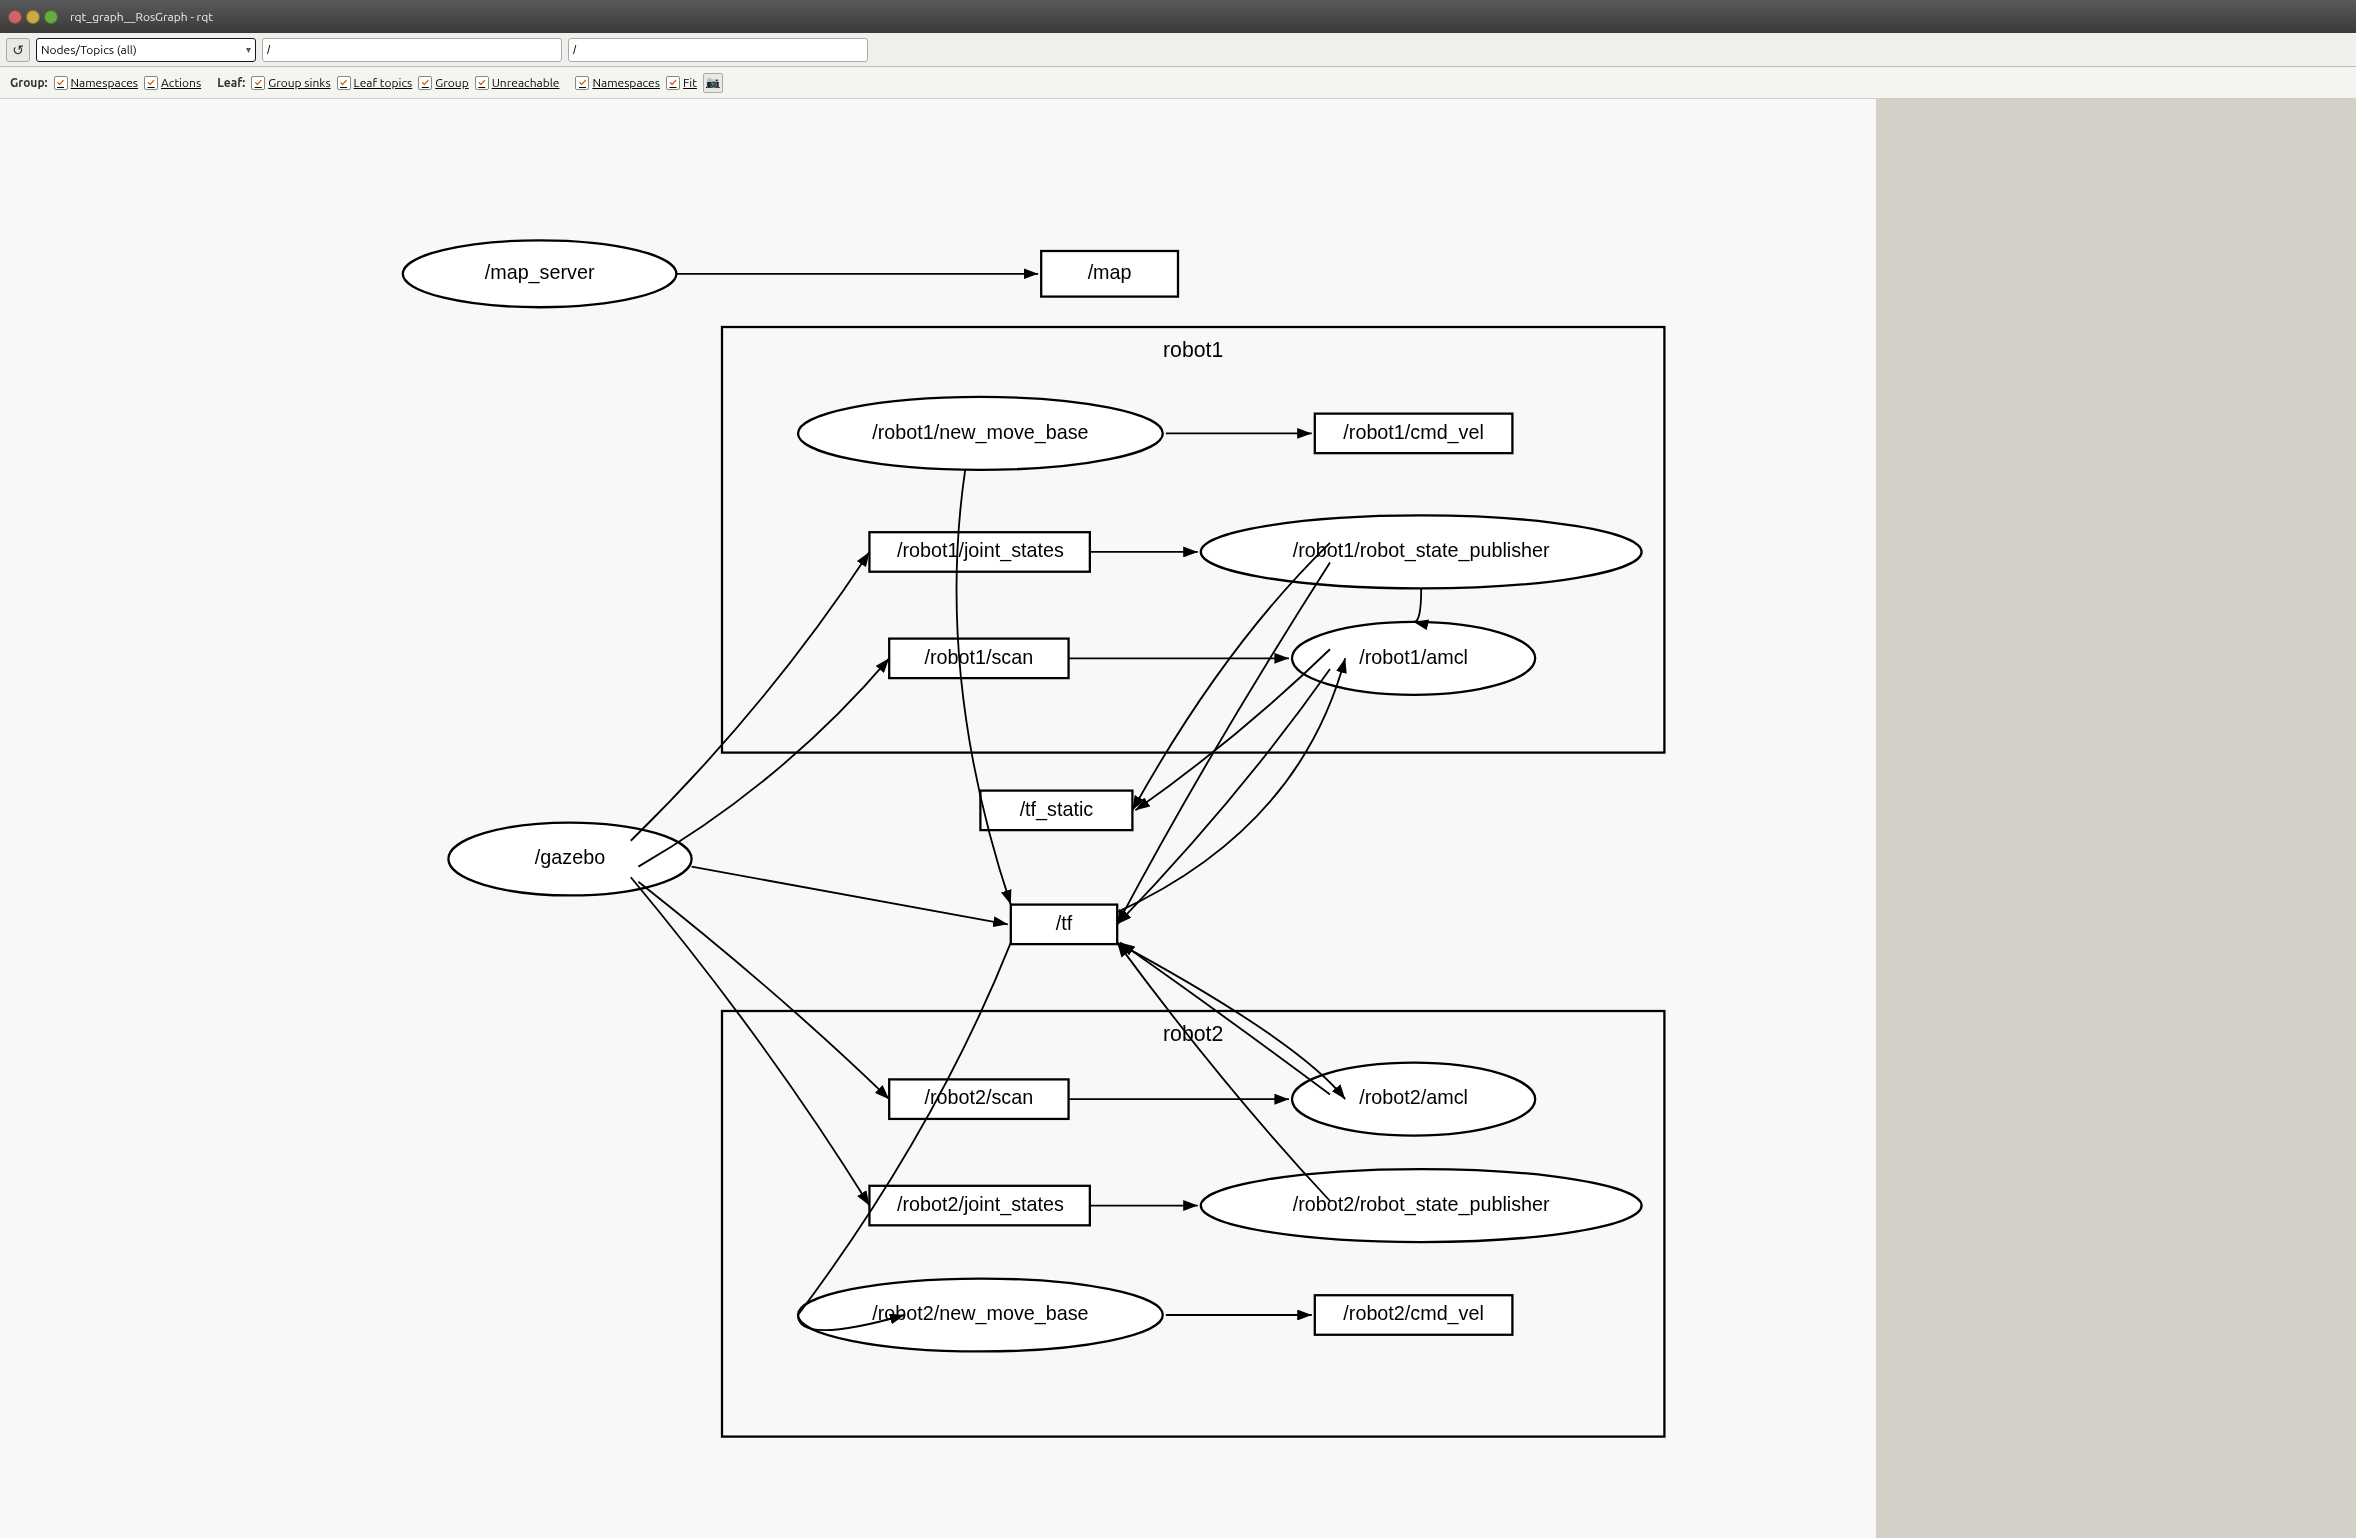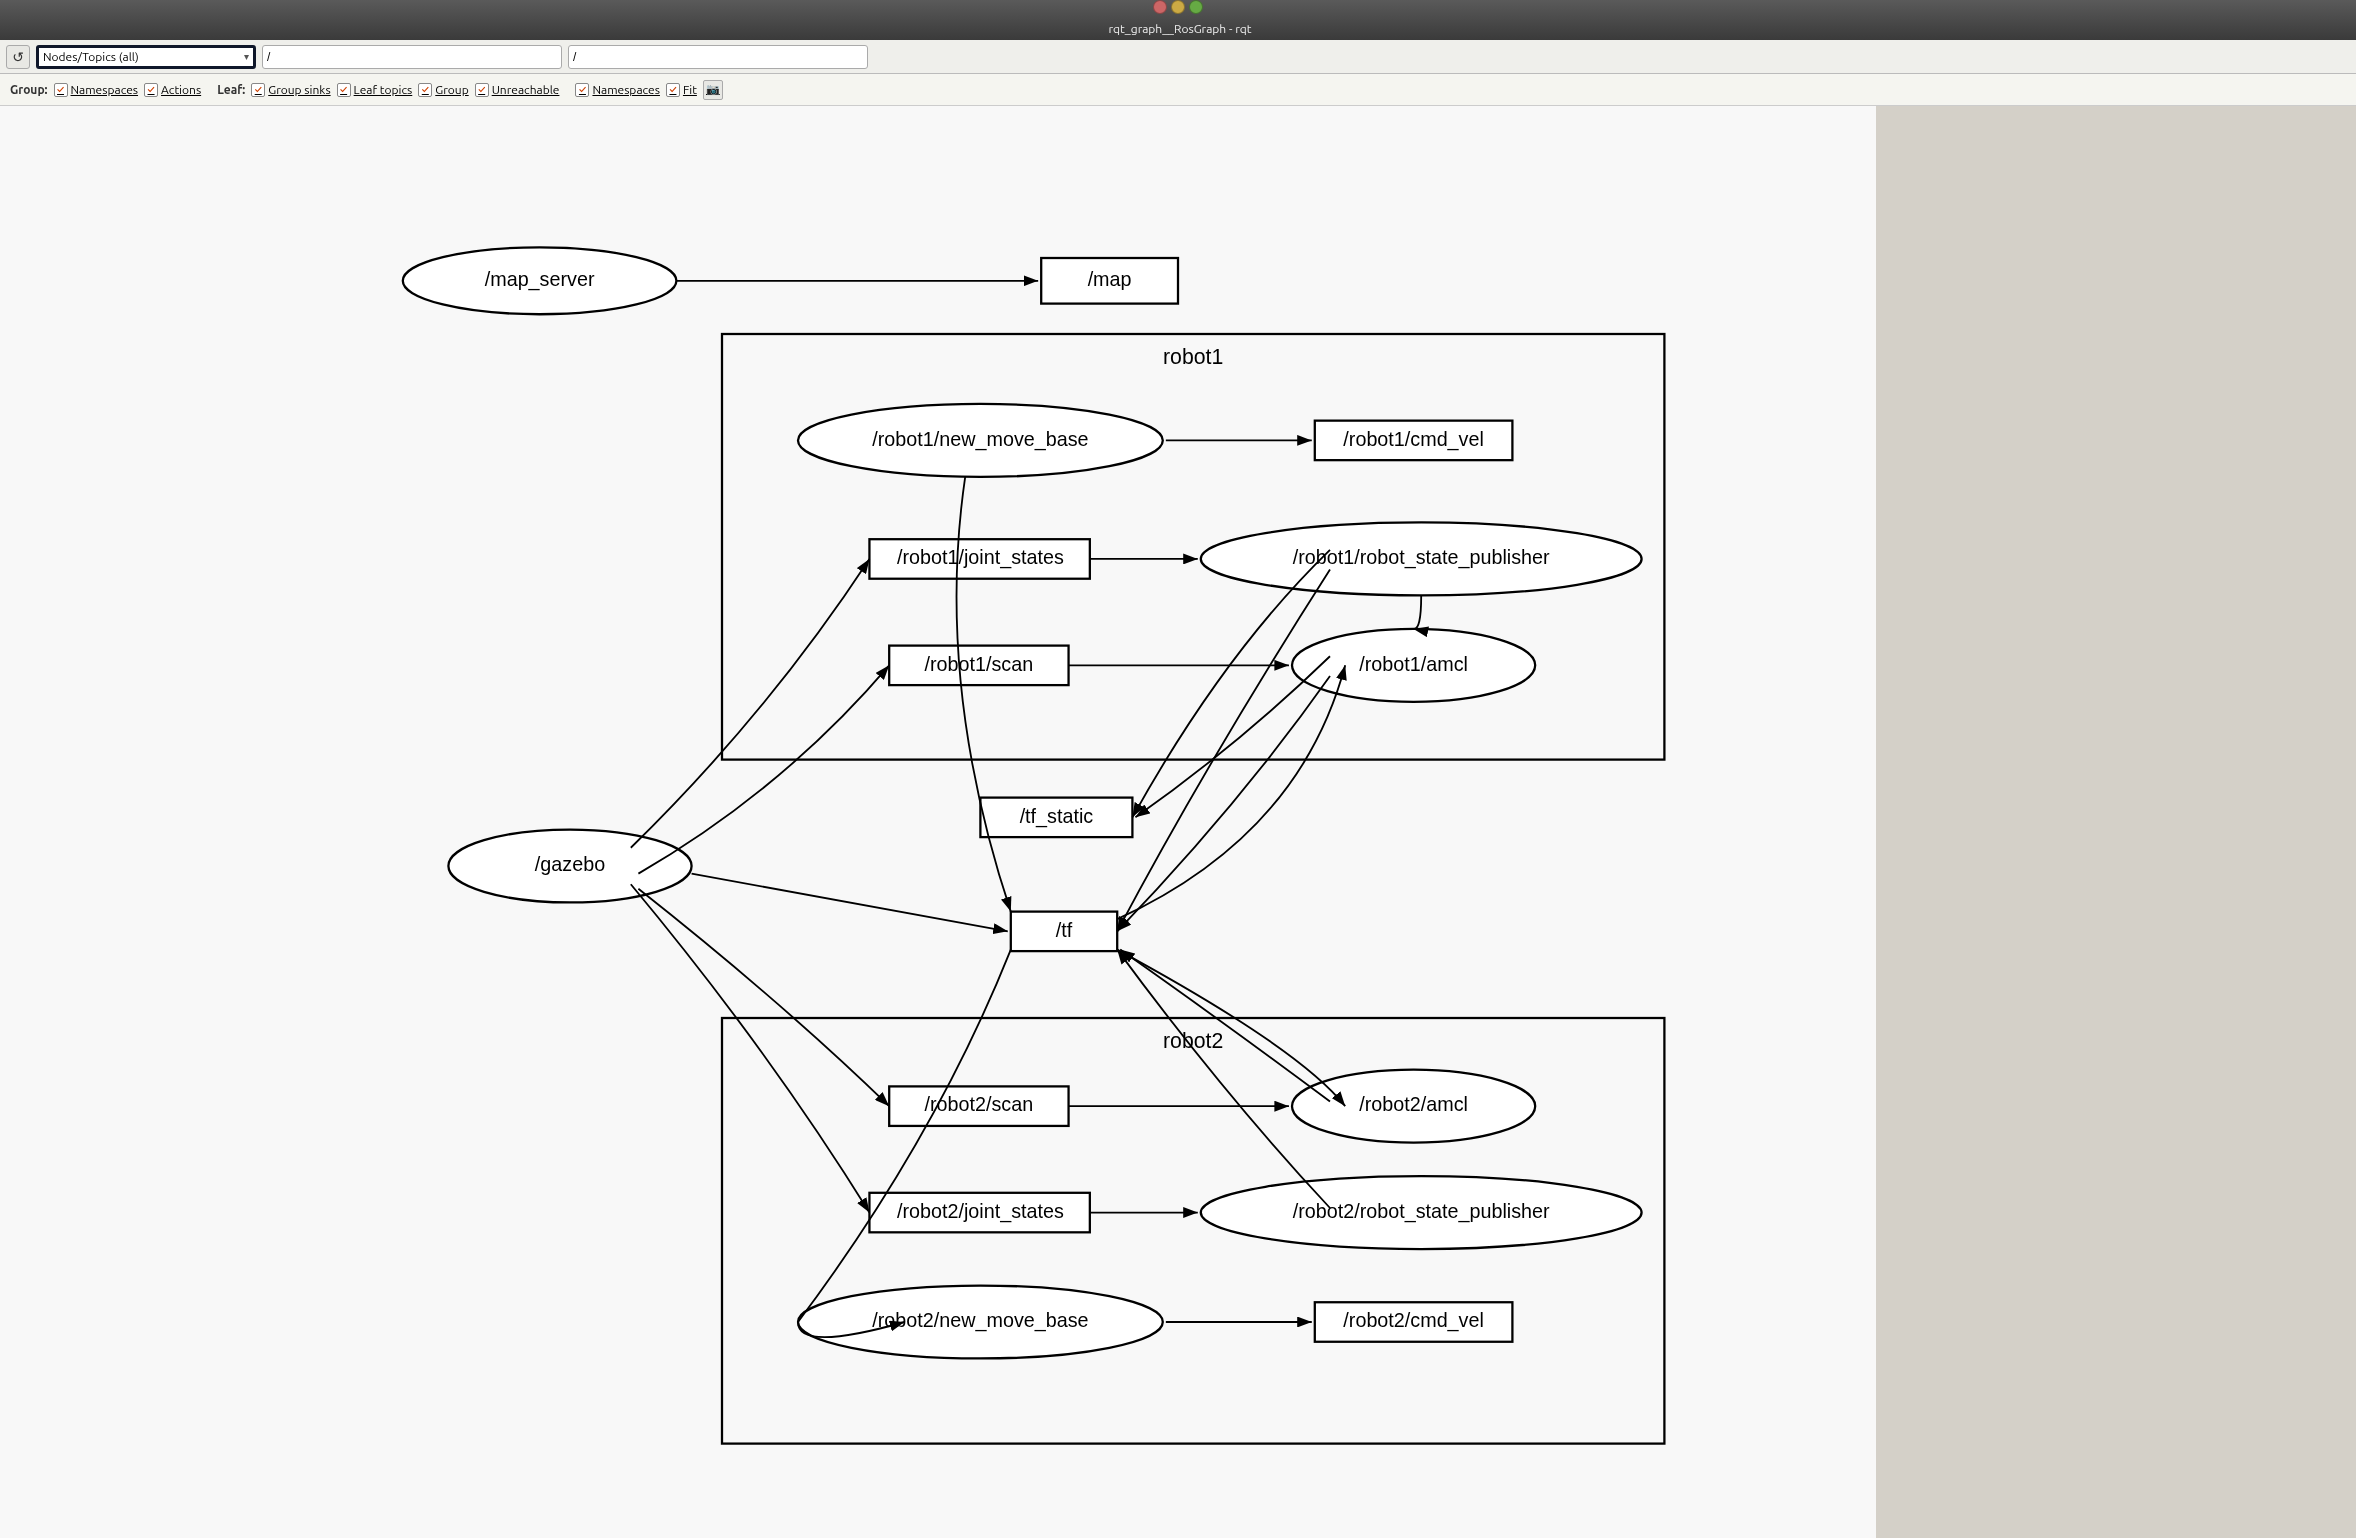--- a/index.html
+++ b/index.html
@@ -1,28 +1,27 @@
 <!DOCTYPE html>
 <html><head>
   <meta charset="utf-8">
   <style>
     * { box-sizing: border-box; margin: 0; padding: 0; }
     body { background: #d4d0c8; font-family: 'Ubuntu', Arial, sans-serif; font-size: 13px; overflow: hidden; }
 
     
     #title-bar {
-      height: 40px;
+      height: 33px;
       background: linear-gradient(to bottom, #5a5a5a, #3a3a3a);
       display: flex;
       align-items: center;
       padding: 0 8px;
       color: #fff;
       font-size: 12px;
       gap: 8px;
-      flex-direction: column;
     }
     #title-bar-buttons { display: flex; gap: 4px; }
     .tb-btn {
       width: 14px; height: 14px; border-radius: 50%; border: 1px solid rgba(0,0,0,0.3);
       display: inline-block;
     }
     .tb-close { background: #cc6666; }
     .tb-min { background: #ccaa44; }
     .tb-max { background: #66aa44; }
     #title-text { font-size: 12px; color: #eee; margin-left: 4px; }
@@ -40,21 +39,21 @@
     .refresh-btn {
       width: 24px; height: 24px;
       border: 1px solid #aaa;
       background: #e8e8e4;
       border-radius: 3px;
       display: flex; align-items: center; justify-content: center;
       cursor: pointer; font-size: 14px; color: #333;
     }
     .combo-box {
       height: 24px;
-      border: 3px solid #0f172a;
+      border: 1px solid #0f172a;
       background: #fff;
       border-radius: 3px;
       padding: 0 4px;
       font-size: 12px;
       display: flex; align-items: center;
       cursor: pointer;
     }
     .combo-wide { width: 220px; }
     .combo-arrow { margin-left: auto; color: #555; font-size: 10px; }
     .text-input {

